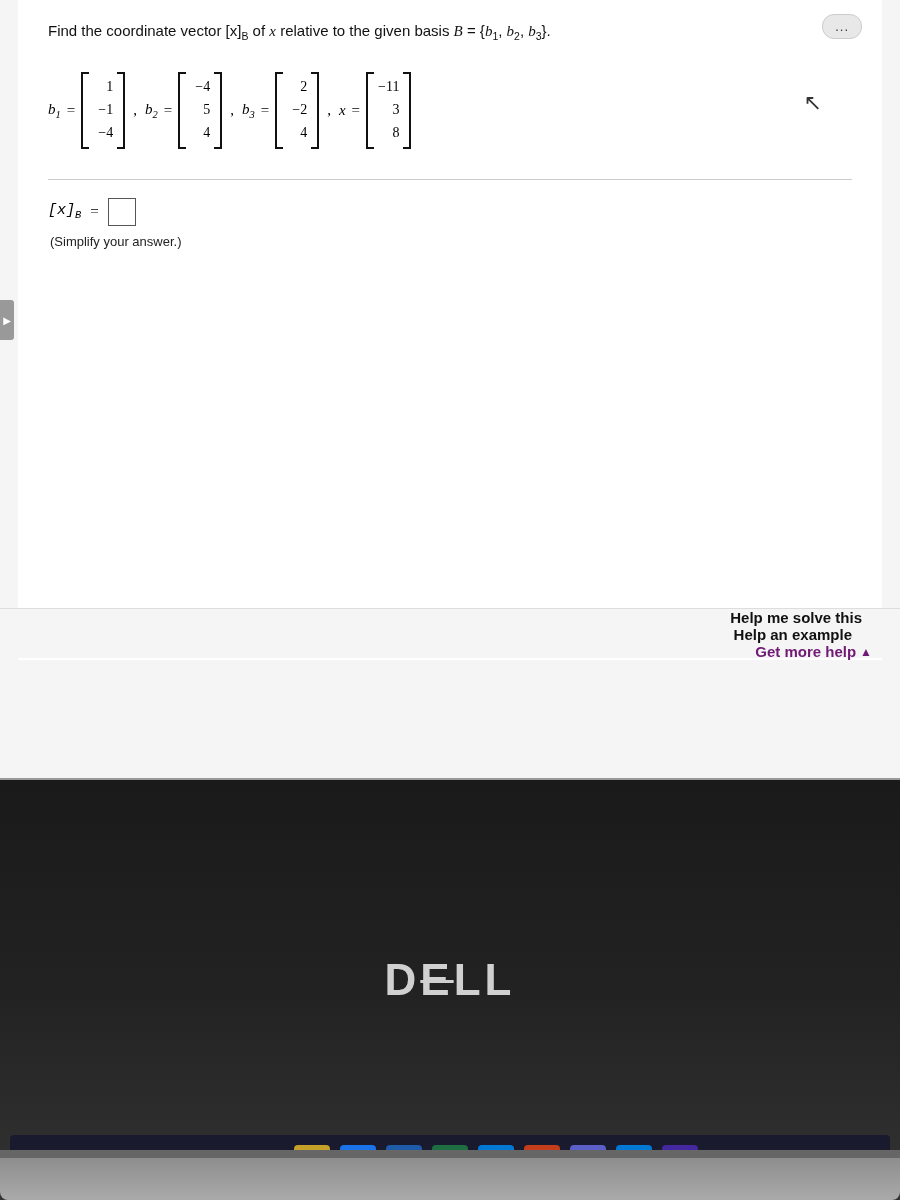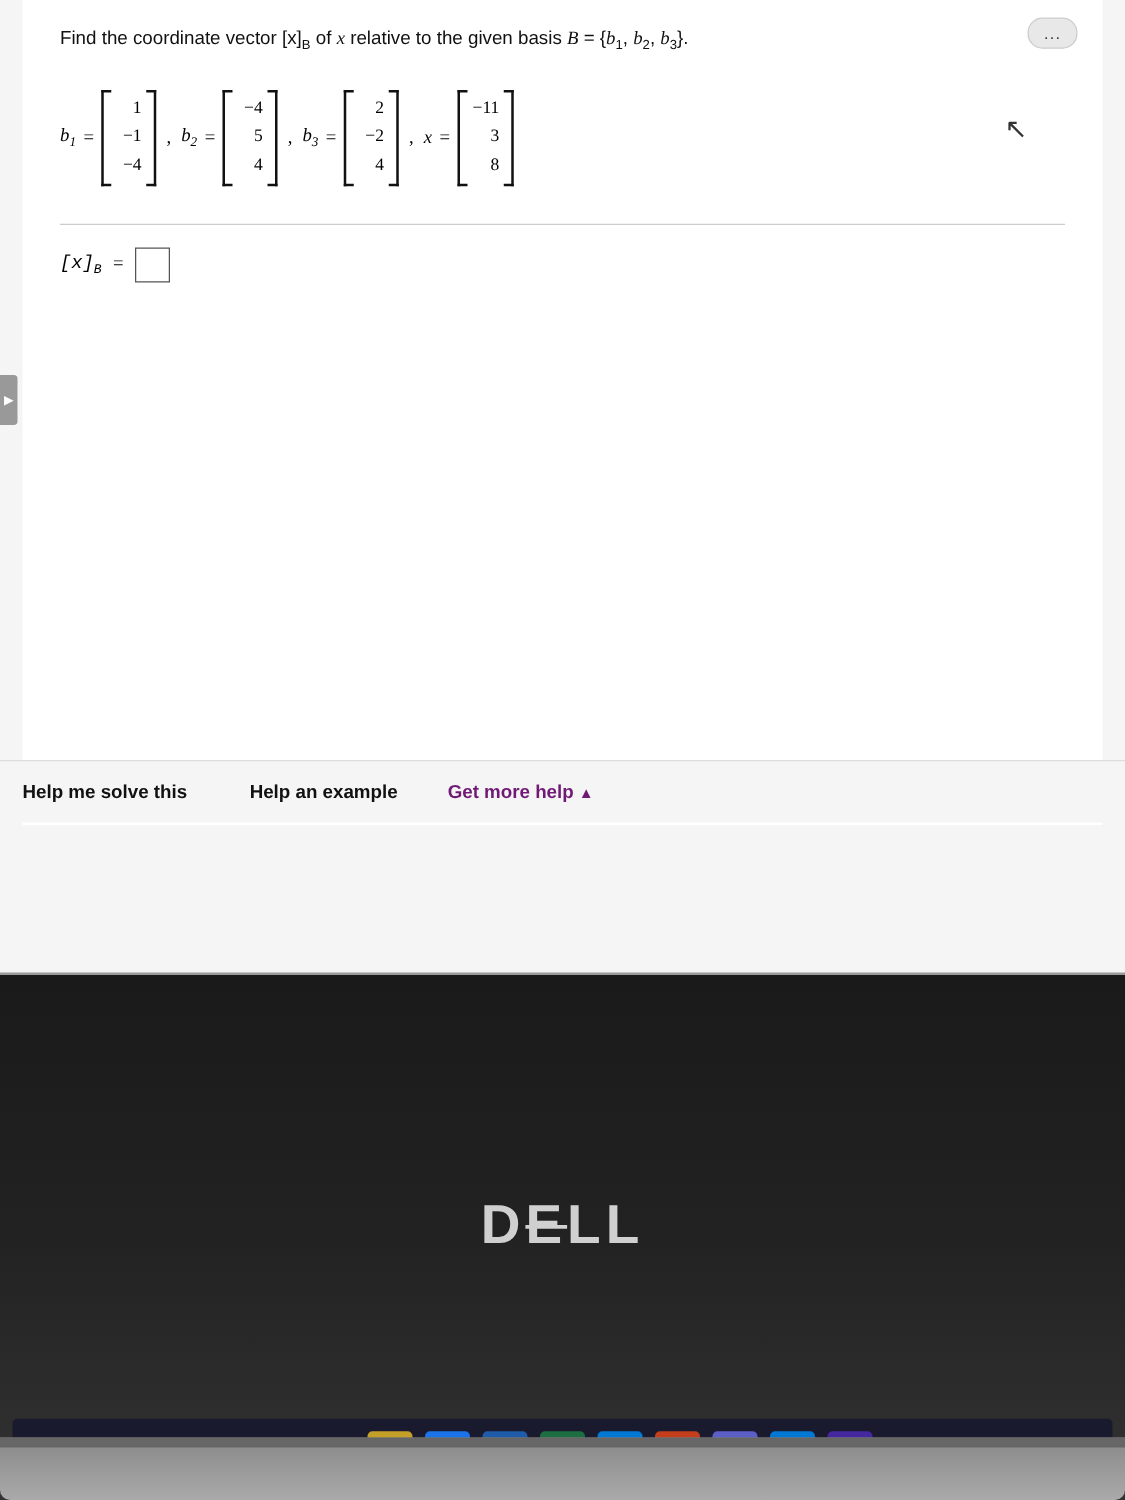--- a/index.html
+++ b/index.html
@@ -138,24 +138,25 @@
 
     
     .action-bar {
       position: absolute;
       bottom: 120px;
       left: 0;
       right: 0;
       height: 50px;
       background: #f5f5f5;
       display: flex;
-      align-items: center;
+      align-items: flex-end;
       padding: 0 18px;
       gap: 0;
       border-top: 1px solid #ddd;
+      flex-direction: column;
     }
 
     .action-link {
       font-size: 15px;
       font-weight: 600;
       color: #111;
       text-decoration: none;
       cursor: pointer;
       padding: 0 20px 0 0;
       font-family: Arial, sans-serif;
@@ -455,20 +456,21 @@
     <hr style="border: none; border-top: 1px solid #ccc; margin-bottom: 18px;">
 
     <div class="answer-area">
       <span class="answer-label">
         [<i>x</i>]<sub>B</sub>
       </span>
       <span class="answer-equals">=</span>
       <div class="answer-input-box"></div>
     </div>
 
+    <div class="simplify-note">(Simplify your answer.)</div>
 
   </div>
 
   <div class="action-bar">
     <a class="action-link">Help me solve this</a>
     <a class="action-link-mid">Help an example</a>
     <a class="action-link-right">
       <span>Get more help</span>
       <span class="arrow-up">▲</span>
     </a>

